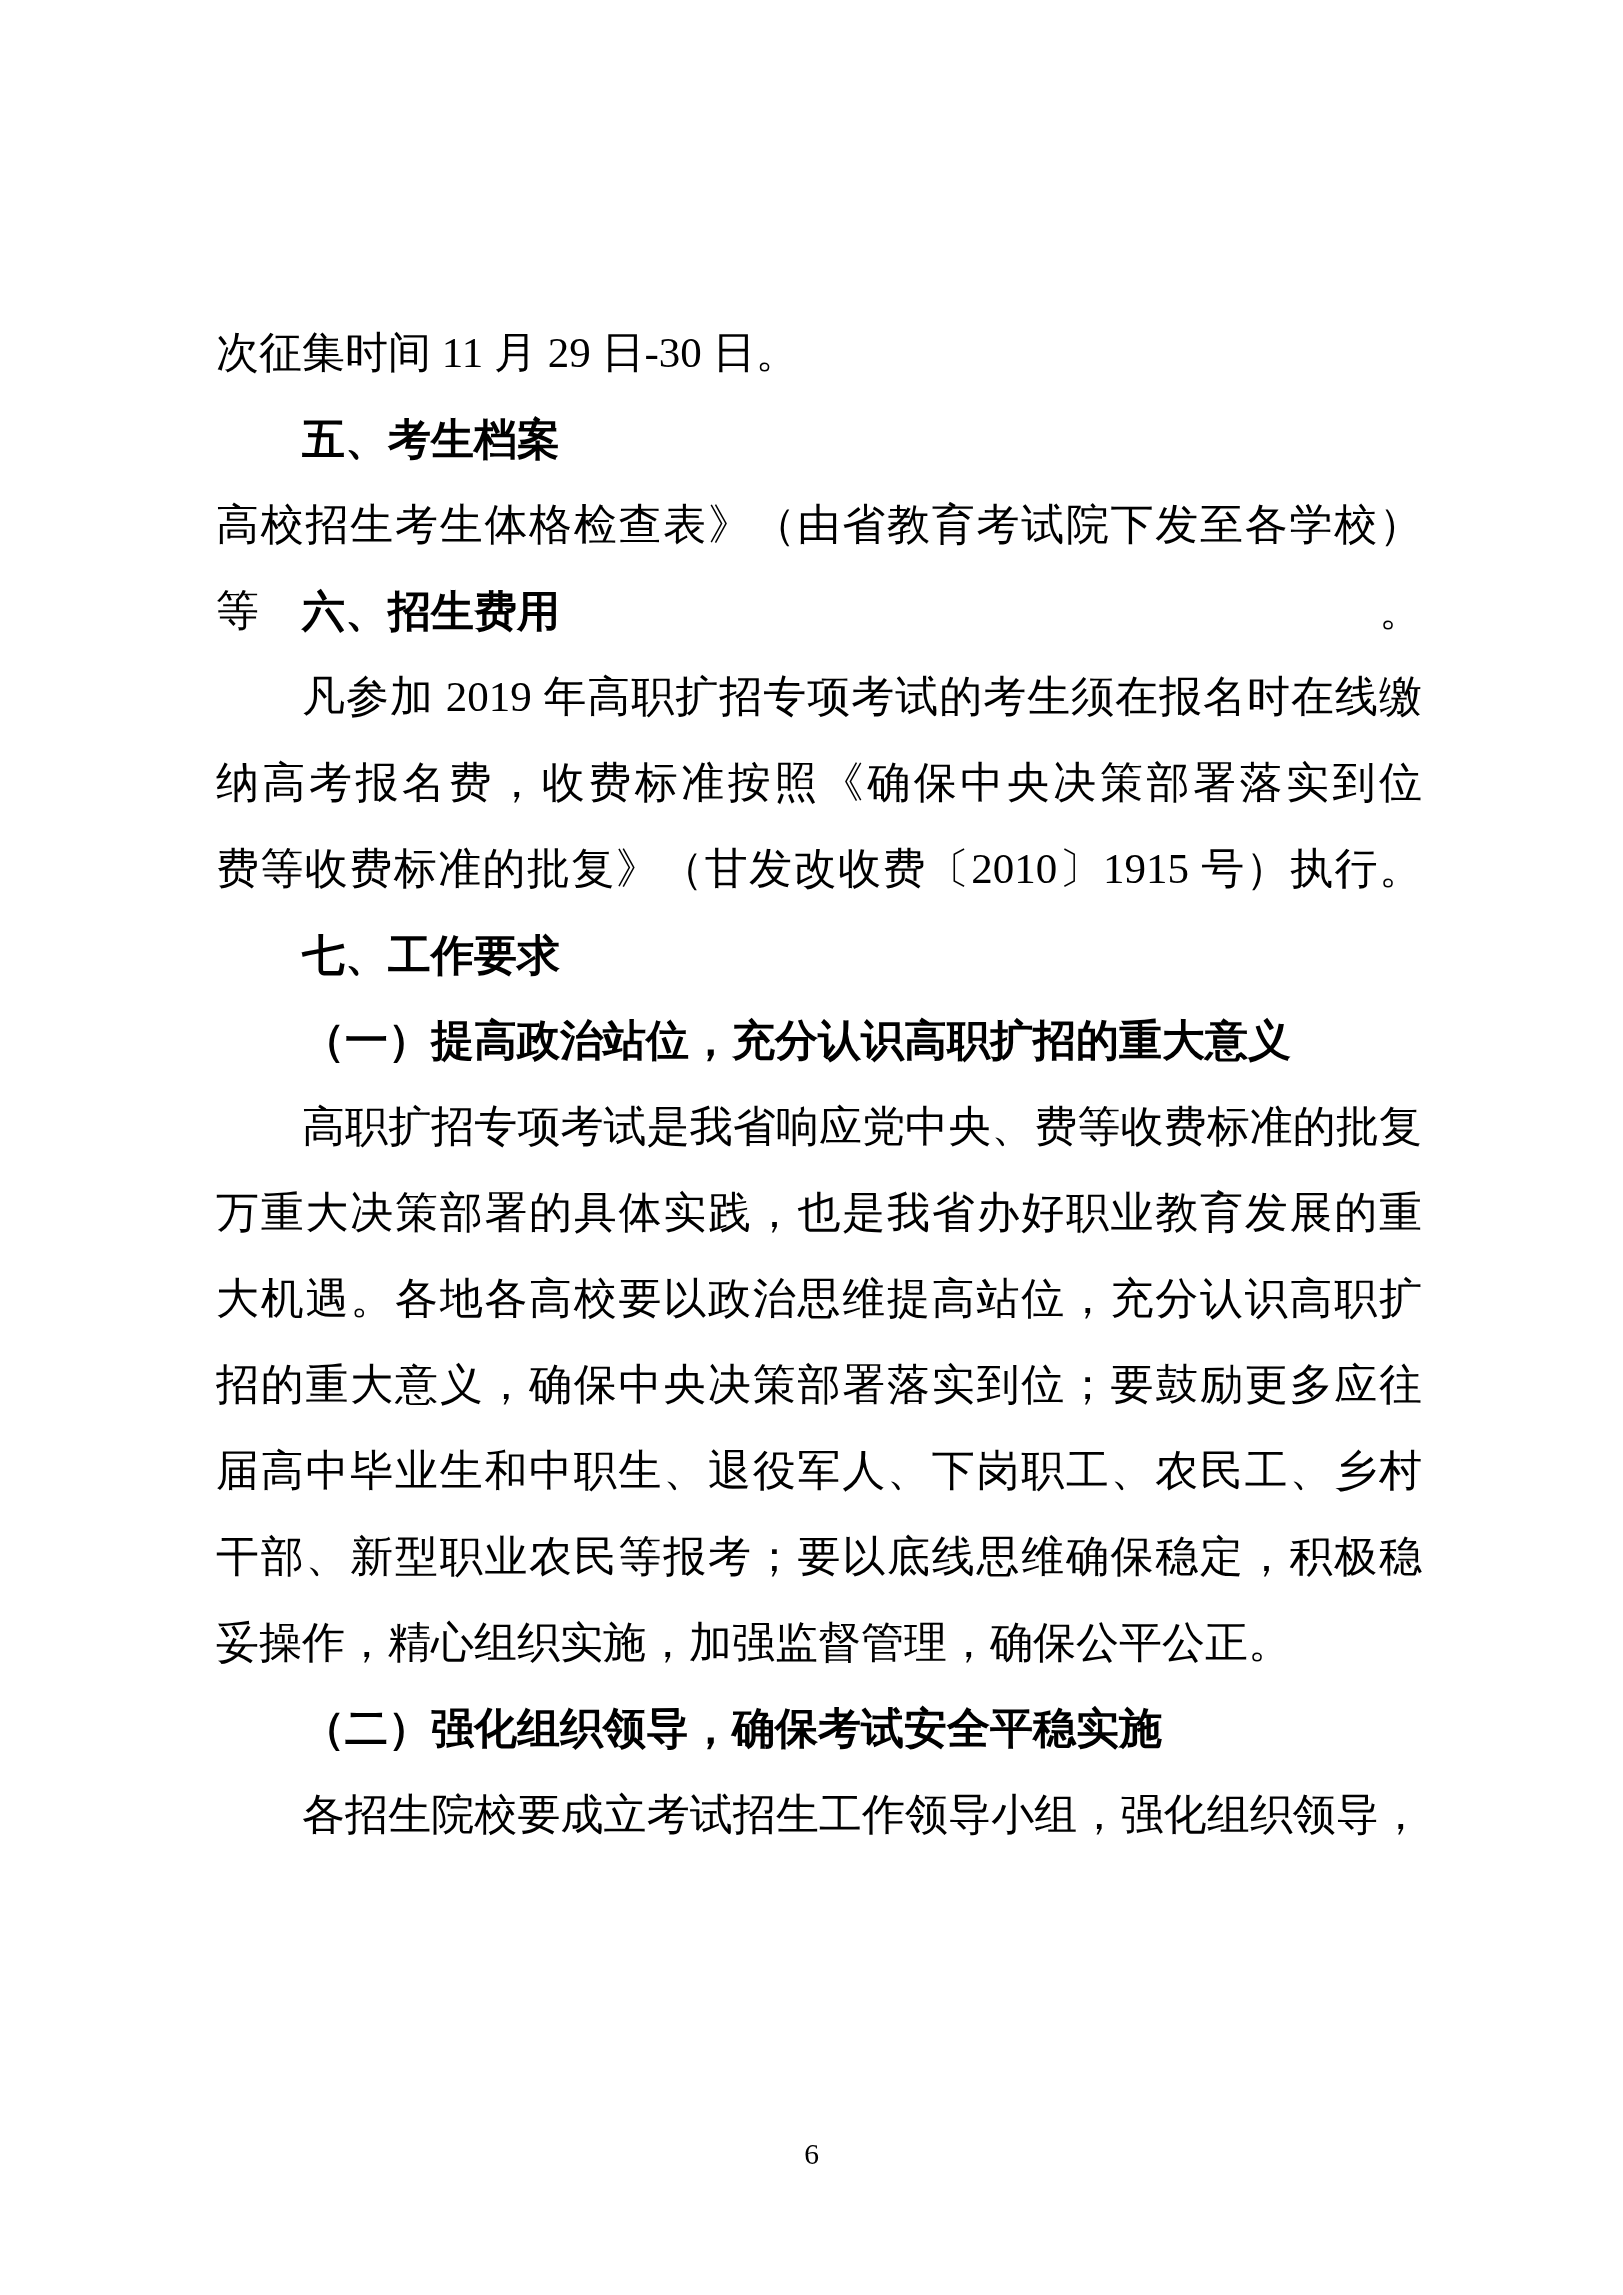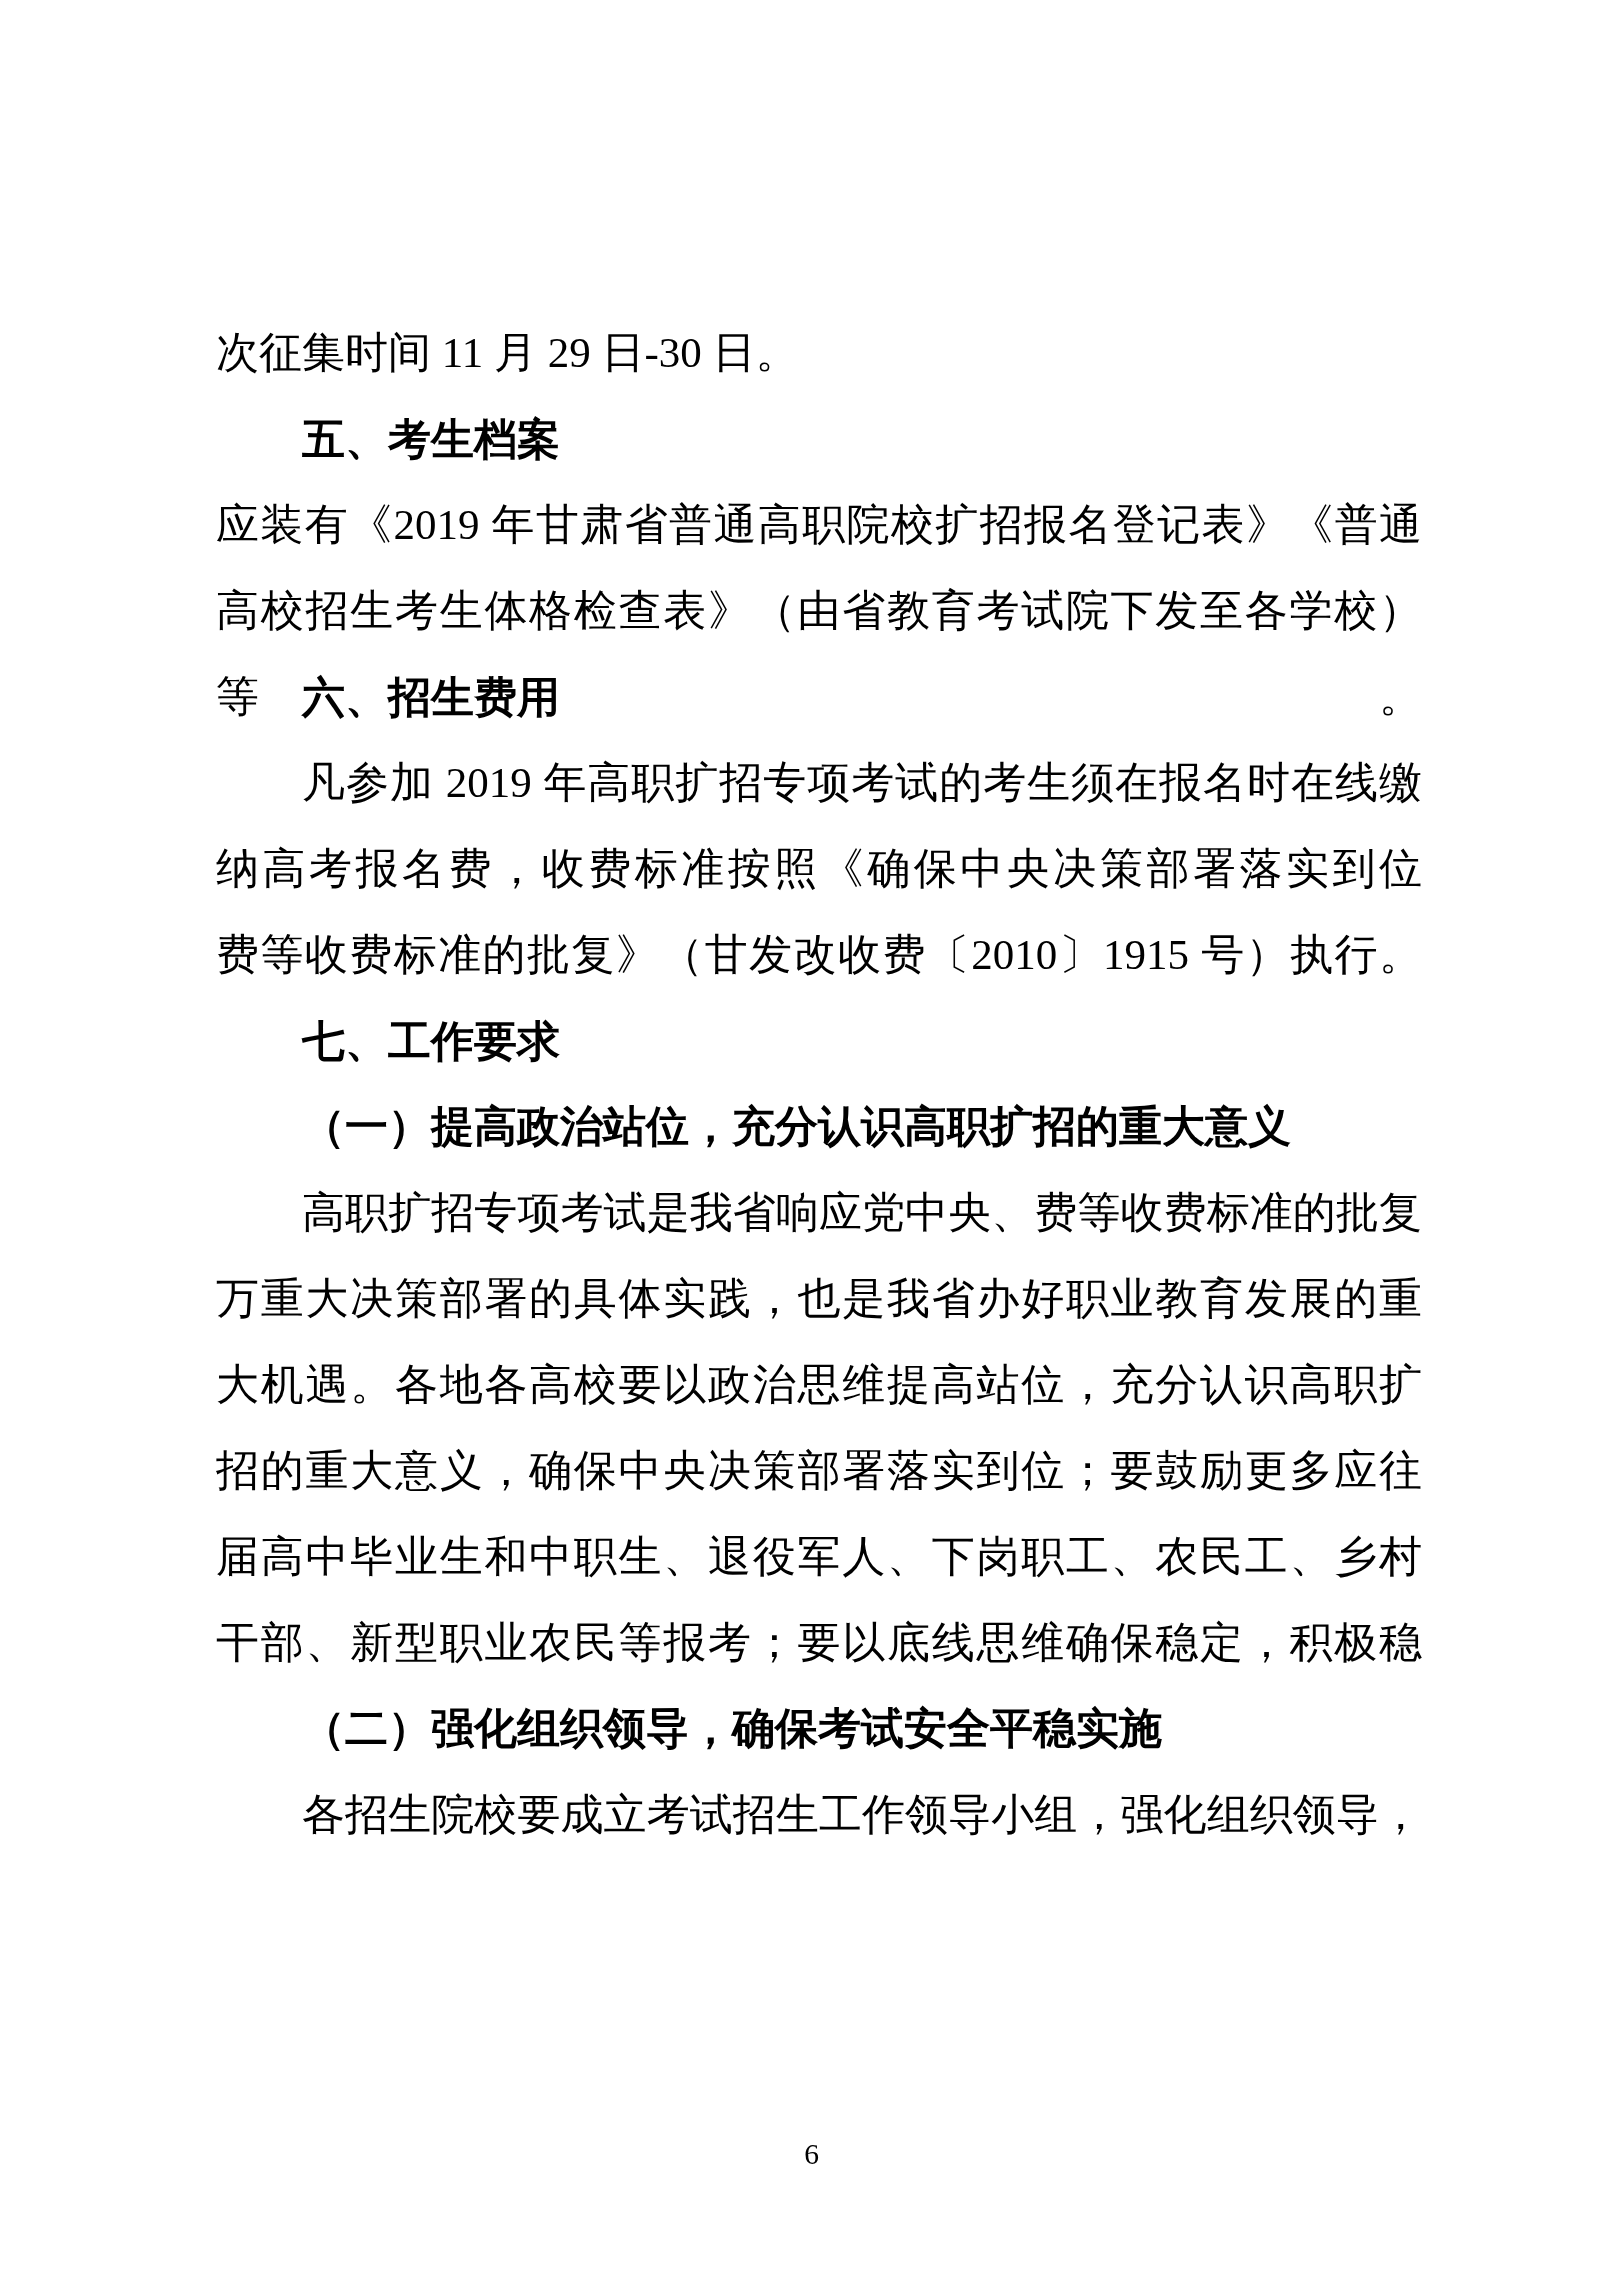--- a/index.html
+++ b/index.html
@@ -58,32 +58,32 @@
     font-family: "Liberation Serif", "DejaVu Serif", serif;
   }
 </style>
 </head>
 <body>
 
 <div class="page">
   <div class="content" id="lines-container">
       <div class="line body">次征集时间 11 月 29 日-30 日。</div>
       <div class="line heading indent">五、考生档案</div>
-      <div class="line body fill">应装有《2019 年甘肃省普通高职院校扩招报名登记表》《普通</div>
       <div class="line body fill">高校招生考生体格检查表》（由省教育考试院下发至各学校）等。</div>
       <div class="line heading indent">六、招生费用</div>
       <div class="line body indent fill">凡参加 2019 年高职扩招专项考试的考生须在报名时在线缴</div>
       <div class="line body fill">纳高考报名费，收费标准按照《确保中央决策部署落实到位</div>
       <div class="line body fill">费等收费标准的批复》（甘发改收费〔2010〕1915 号）执行。</div>
       <div class="line heading indent">七、工作要求</div>
       <div class="line subheading indent">（一）提高政治站位，充分认识高职扩招的重大意义</div>
       <div class="line body indent fill">高职扩招专项考试是我省响应党中央、费等收费标准的批复</div>
       <div class="line body fill">万重大决策部署的具体实践，也是我省办好职业教育发展的重</div>
       <div class="line body fill">大机遇。各地各高校要以政治思维提高站位，充分认识高职扩</div>
       <div class="line body fill">招的重大意义，确保中央决策部署落实到位；要鼓励更多应往</div>
       <div class="line body fill">届高中毕业生和中职生、退役军人、下岗职工、农民工、乡村</div>
       <div class="line body fill">干部、新型职业农民等报考；要以底线思维确保稳定，积极稳</div>
+      <div class="line body">妥操作，精心组织实施，加强监督管理，确保公平公正。</div>
       <div class="line subheading indent">（二）强化组织领导，确保考试安全平稳实施</div>
       <div class="line body indent fill">各招生院校要成立考试招生工作领导小组，强化组织领导，</div>
     </div>
   <div class="page-number">6</div>
 </div>
 
 
 </body></html>

